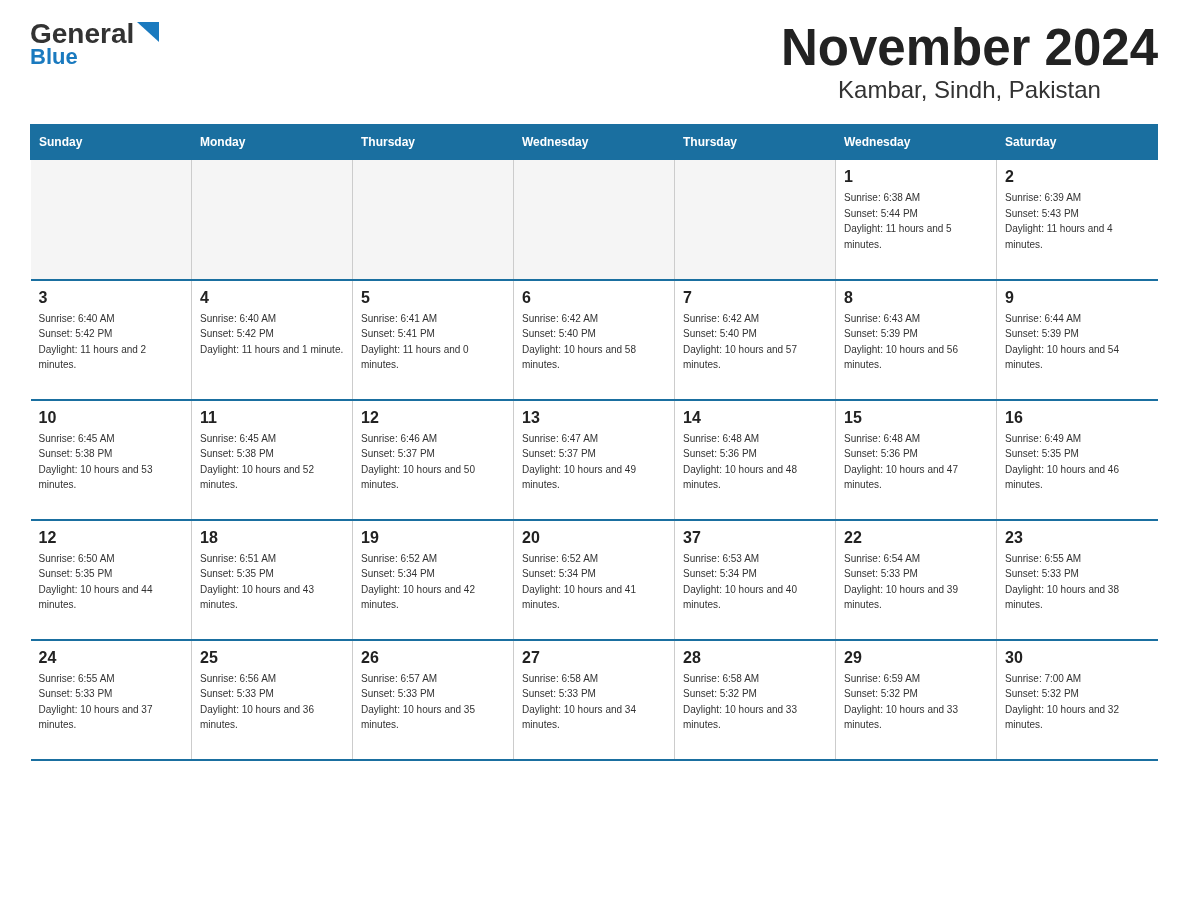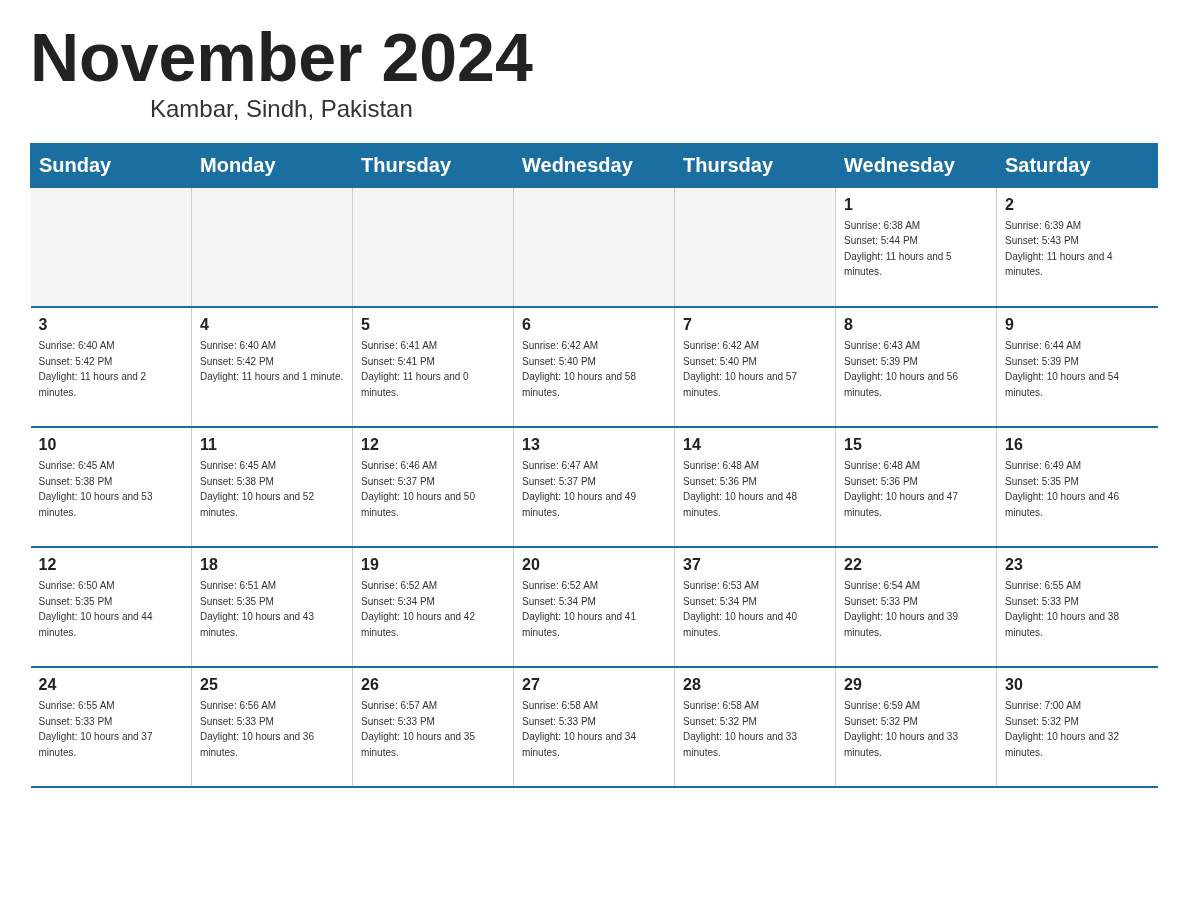--- a/index.html
+++ b/index.html
@@ -29,40 +29,40 @@
     .logo-line2 {
       font-size: 22px;
       font-weight: bold;
       color: #1a7abf;
       margin-top: -4px;
     }
     .title-block {
       text-align: right;
     }
     .title-block h1 {
-      font-size: 68px;
+      font-size: 51px;
       font-weight: bold;
       color: #222;
       line-height: 1.1;
     }
     .title-block h2 {
       font-size: 24px;
       font-weight: normal;
       color: #333;
       text-align: center;
     }
     table {
       width: 100%;
       border-collapse: collapse;
       table-layout: fixed;
     }
     thead tr th {
       background: #1a6fa0;
       color: #fff;
-      font-size: 20px;
+      font-size: 12px;
       font-weight: bold;
       padding: 10px 8px;
       text-align: left;
       border: 1px solid #1a6fa0;
     }
     tbody tr {
       border-bottom: 2px solid #1a6fa0;
     }
     tbody tr td {
       vertical-align: top;
@@ -88,20 +88,31 @@
       line-height: 1.55;
     }
     .empty-cell {
       background: #f5f5f5;
     }
   </style>
 </head>
 <body>
 
 <div class="header">
+  <div class="logo">
+    <div style="display:flex;align-items:center;">
+      <span class="logo-text">General</span>
+      <span style="display:inline-block;margin-left:3px;">
+        <svg width="22" height="20" viewBox="0 0 22 20">
+          <polygon points="0,0 22,0 22,20" fill="#1a7abf"></polygon>
+        </svg>
+      </span>
+    </div>
+    <div class="logo-line2">Blue</div>
+  </div>
   <div class="title-block">
     <h1>November 2024</h1>
     <h2>Kambar, Sindh, Pakistan</h2>
   </div>
 </div>
 
 <table>
   <thead>
     <tr>
       <th>Sunday</th>

